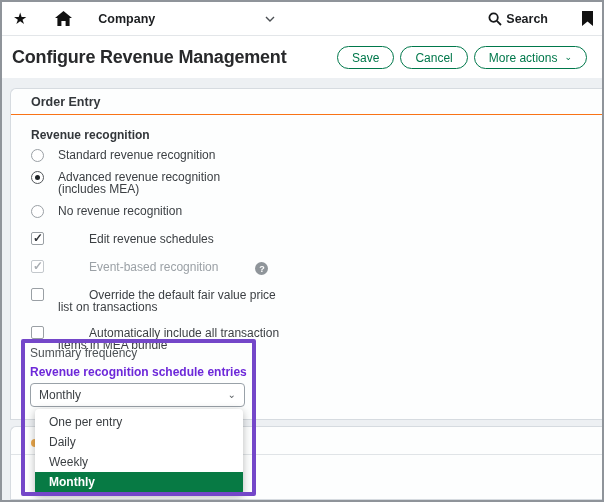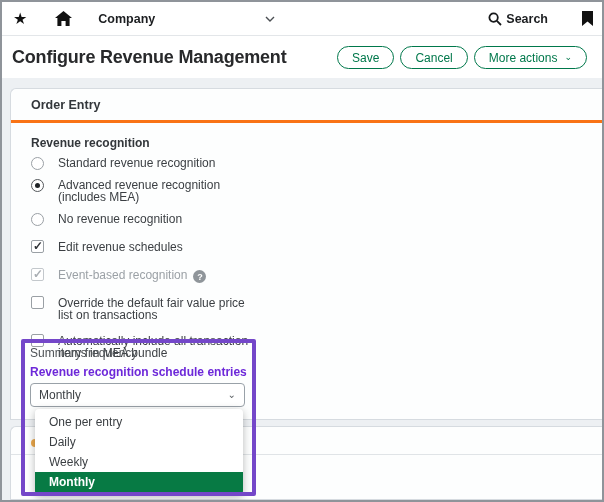--- a/index.html
+++ b/index.html
@@ -42,22 +42,22 @@
   
   .content { position:absolute; top:76px; left:0; right:0; bottom:0; background:#edf0f3; }
 
   .card {
     position:absolute; left:8px; right:0; background:#fdfefe;
     border:1px solid #d6dbe0; border-right:none; border-radius:6px 0 0 0;
   }
   .card1 { top:10px; height:332px; }
   .card2 { top:348px; bottom:0; }
   .card-head {
-    height:34px; padding-left:20px; display:flex; align-items:center;
-    border-bottom:3px solid #f97316; font-size:12.5px; font-weight:bold; color:#33373b;
+    height:26px; padding-left:20px; display:flex; align-items:center;
+    border-bottom:1px solid #f97316; font-size:12.5px; font-weight:bold; color:#33373b;
   }
   .card2-head { height:28px; border-bottom:1px solid #e0e4e7; }
   .warn-dot { position:absolute; left:20px; top:12px; width:8px; height:8px;
     border-radius:50%; background:#ebA84b; z-index:1; }
 
   .card-body { padding:13px 0 0 20px; }
   .group-label { font-size:12px; font-weight:bold; color:#33373b; margin-bottom:6px; }
 
   .opt-row { display:flex; align-items:flex-start; margin-bottom:7px; cursor:pointer; }
   .opt-row .txt { font-size:12px; color:#3b3f43; line-height:15px; }
@@ -66,21 +66,21 @@
   .radio {
     flex:0 0 auto; width:13px; height:13px; border-radius:50%;
     border:1px solid #9aa0a5; background:#fff; margin-right:14px; position:relative; margin-top:1px;
   }
   .radio.selected { border-color:#54585c; }
   .radio.selected::after {
     content:""; position:absolute; left:3px; top:3px; width:5px; height:5px;
     border-radius:50%; background:#1f2326;
   }
 
-  .cb-row { margin-top:13px; }
+  .cb-row { margin-top:13px;gap:31px; }
   .checkbox {
     flex:0 0 auto; width:13px; height:13px; border:1px solid #9aa0a5; border-radius:2px;
     background:#fff; margin-right:14px; position:relative; margin-top:0px;
   }
   .checkbox.checked::after {
     content:"\2713"; position:absolute; left:1px; top:-2px; font-size:12px;
     font-weight:bold; color:#303438;
   }
   .checkbox.disabled { border-color:#c3c8cc; }
   .checkbox.disabled::after { color:#a9aeb3; }

